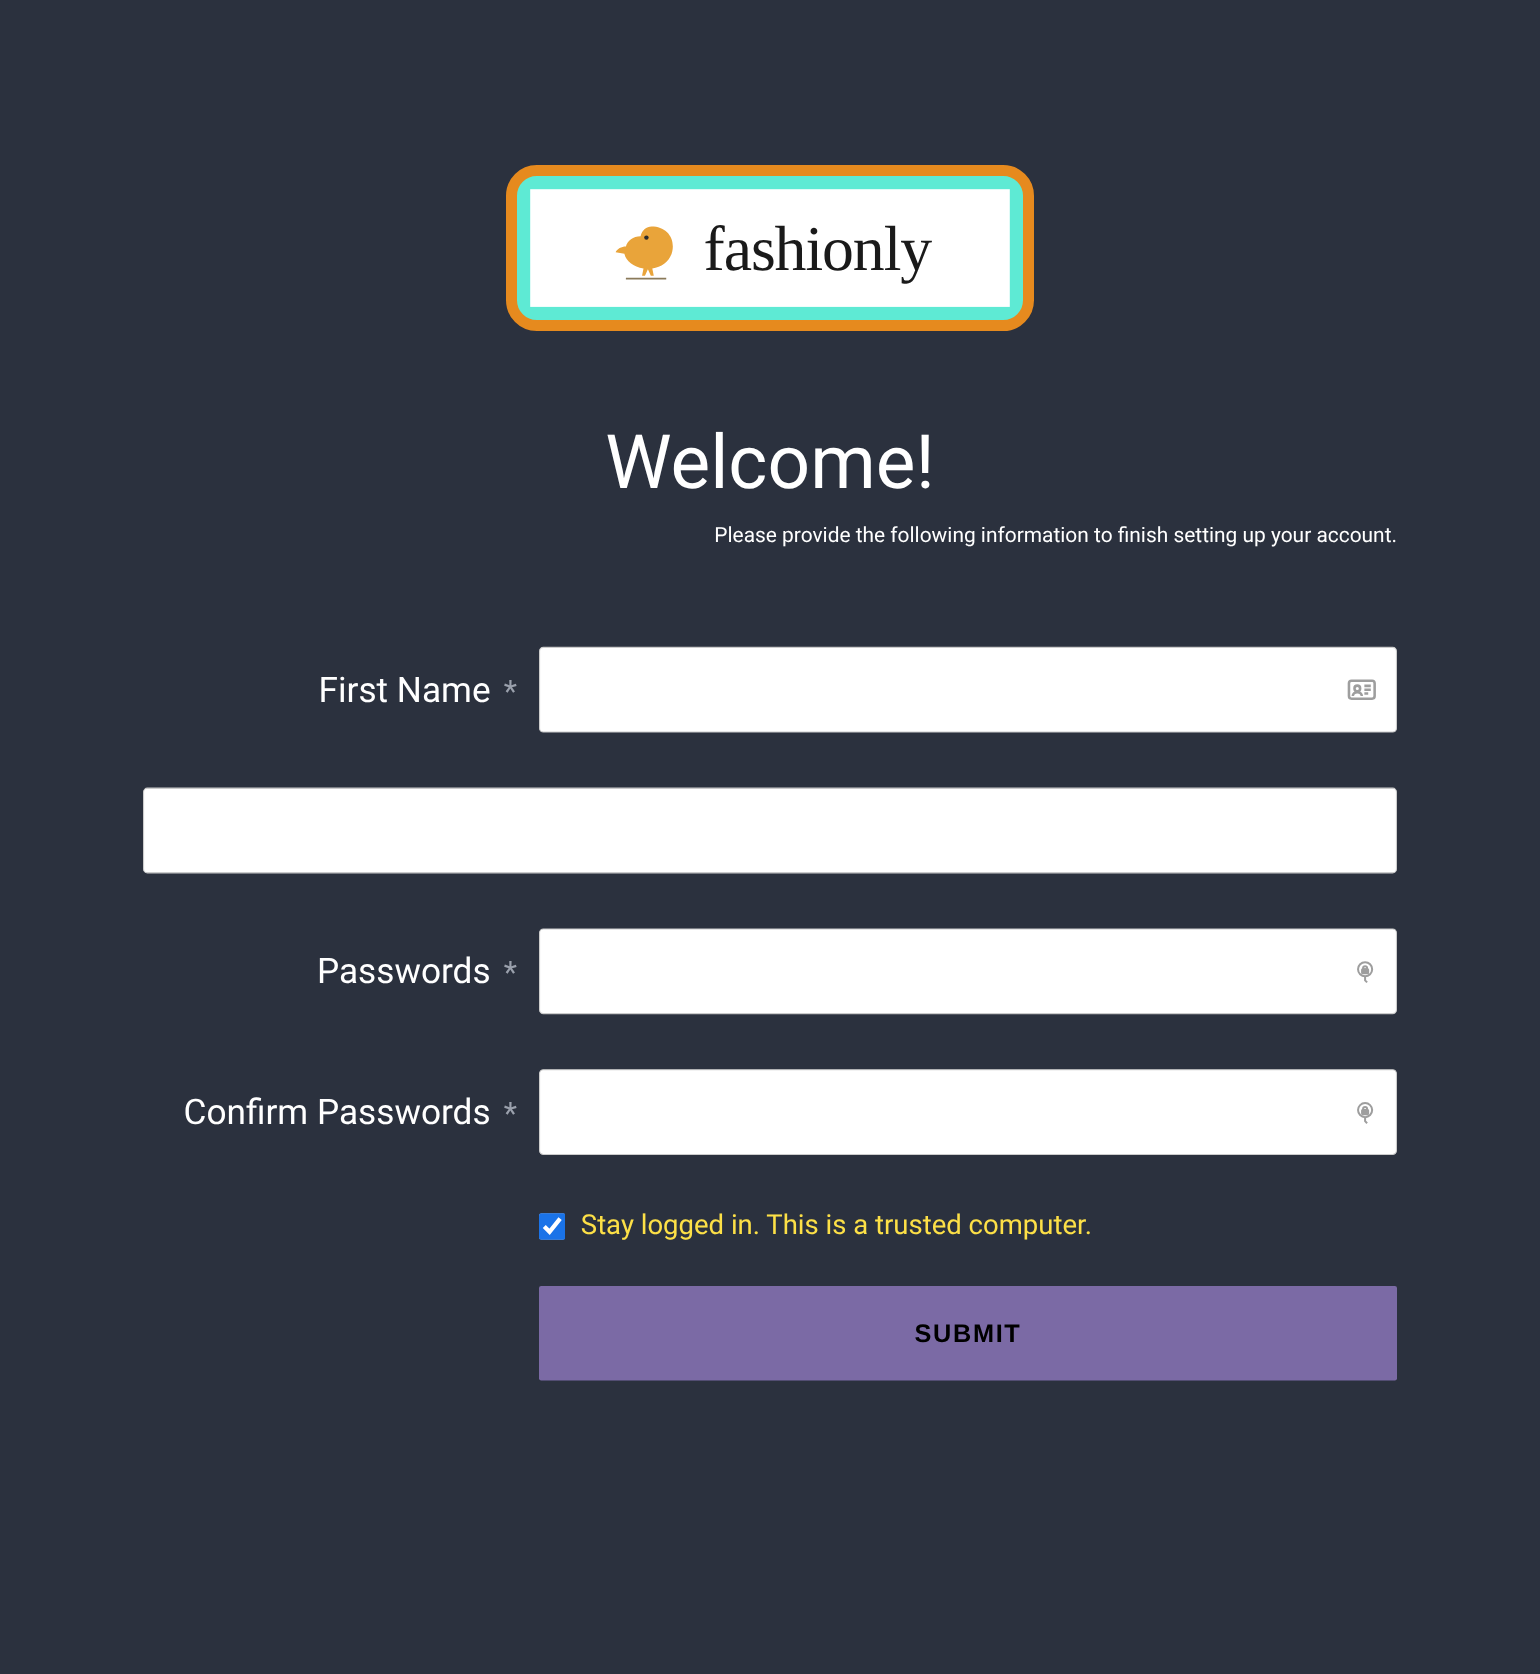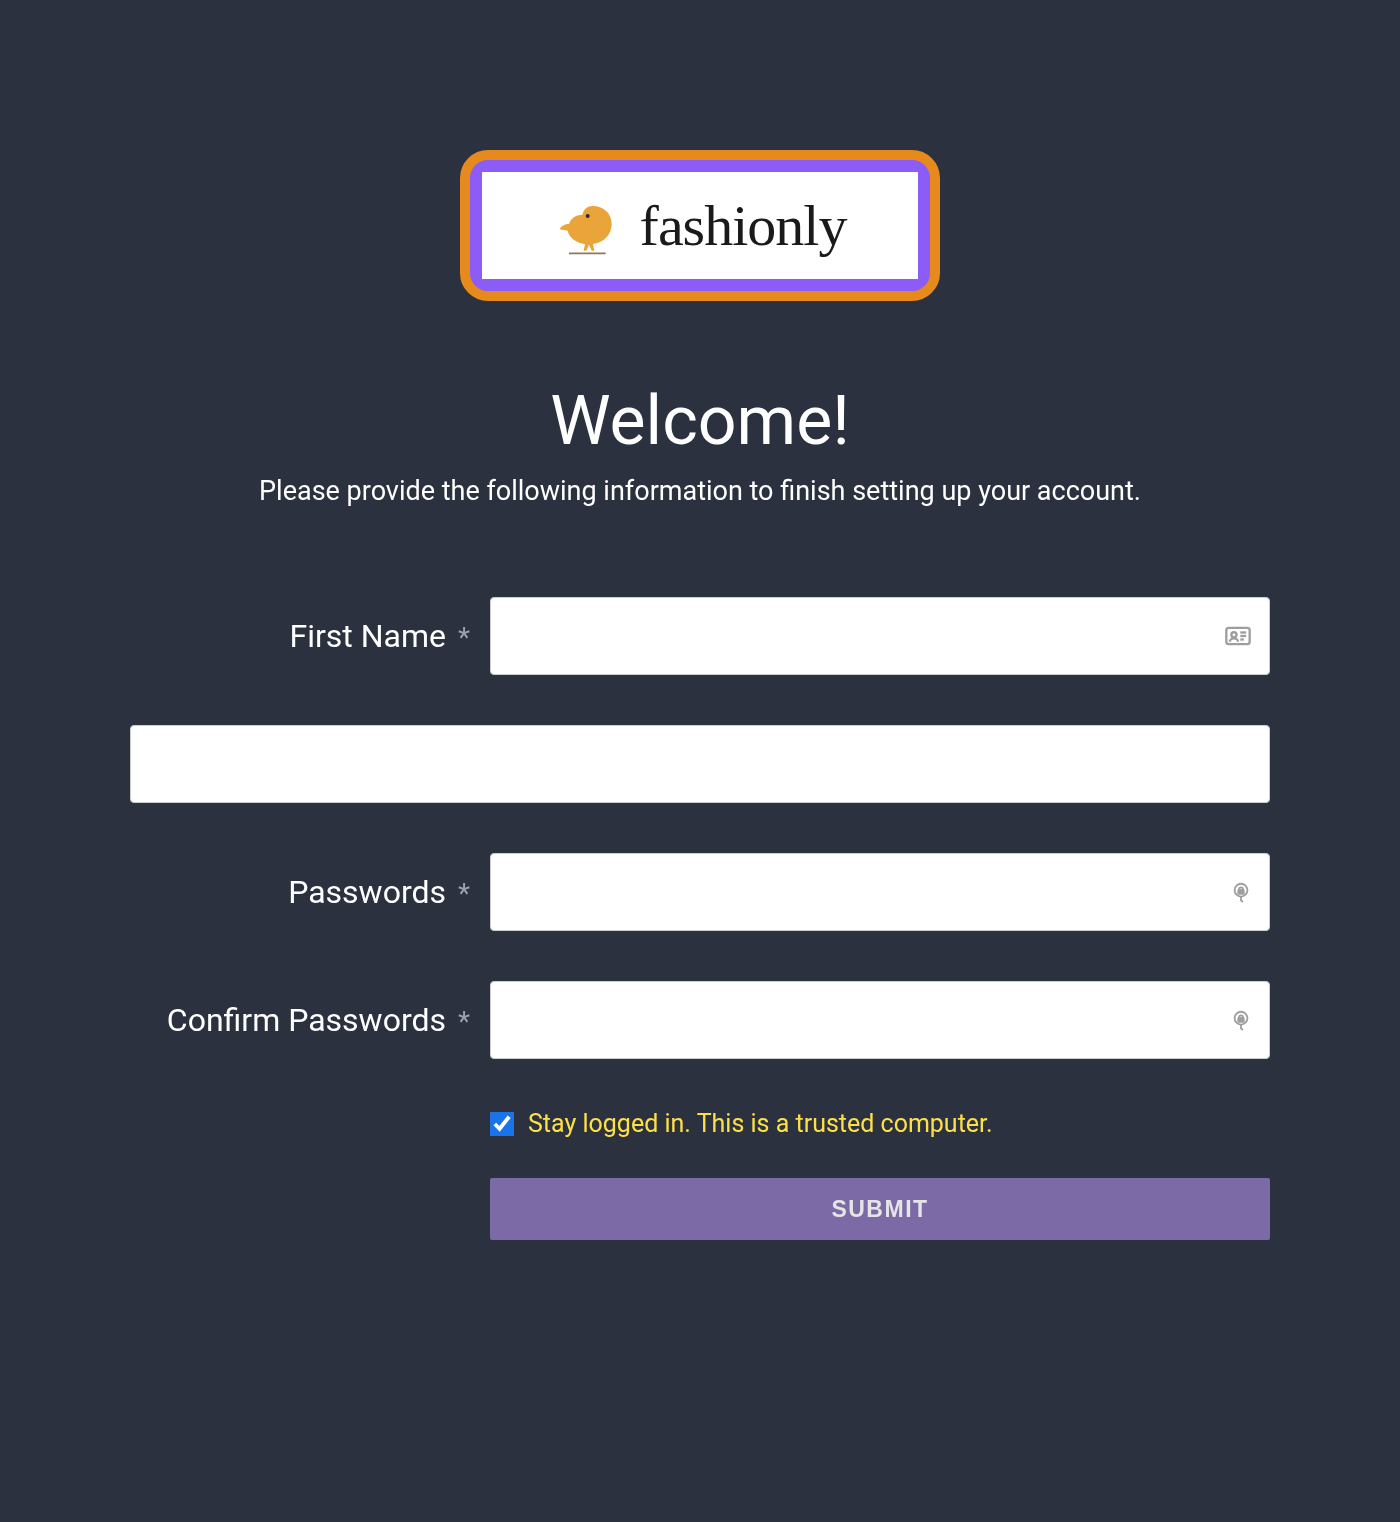--- a/index.html
+++ b/index.html
@@ -18,21 +18,21 @@
       max-width: 1140px;
       margin: 0 auto;
       padding-top: 150px;
     }
     .logo-frame {
       width: 480px;
       margin: 0 auto 80px;
       border: 10px solid #e68a1e;
       border-radius: 28px;
       padding: 12px;
-      background: #8b5cf6;
+      background: #5eead4;
     }
     .logo-inner {
       background: #ffffff;
       padding: 20px 30px;
       display: flex;
       align-items: center;
       justify-content: center;
       gap: 16px;
     }
     .bird-icon svg {
@@ -46,22 +46,22 @@
       color: #1a1a1a;
       letter-spacing: -1px;
     }
     .heading {
       text-align: center;
       font-size: 68px;
       font-weight: 400;
       margin-bottom: 14px;
     }
     .subheading {
-      text-align: center;
-      font-size: 27px;
+      text-align: right;
+      font-size: 19px;
       font-weight: 400;
       color: #ffffff;
       margin-bottom: 90px;
     }
     .form {
       max-width: 1140px;
       margin: 16px auto;
     }
     .form-row {
       display: flex;
@@ -144,24 +144,24 @@
     .checkbox-label {
       font-size: 25px;
       color: #fde047;
       cursor: pointer;
     }
     .submit-row {
       display: flex;
     }
     .submit-btn {
       flex: 1;
-      height: 62px;
+      height: 86px;
       background: #7b6aa5;
       border: none;
-      color: #e5e5e5;
+      color: #000000;
       font-size: 23px;
       font-weight: 700;
       letter-spacing: 1.5px;
       text-transform: uppercase;
       cursor: pointer;
       border-radius: 2px;
     }
   </style>
 </head>
 <body>

